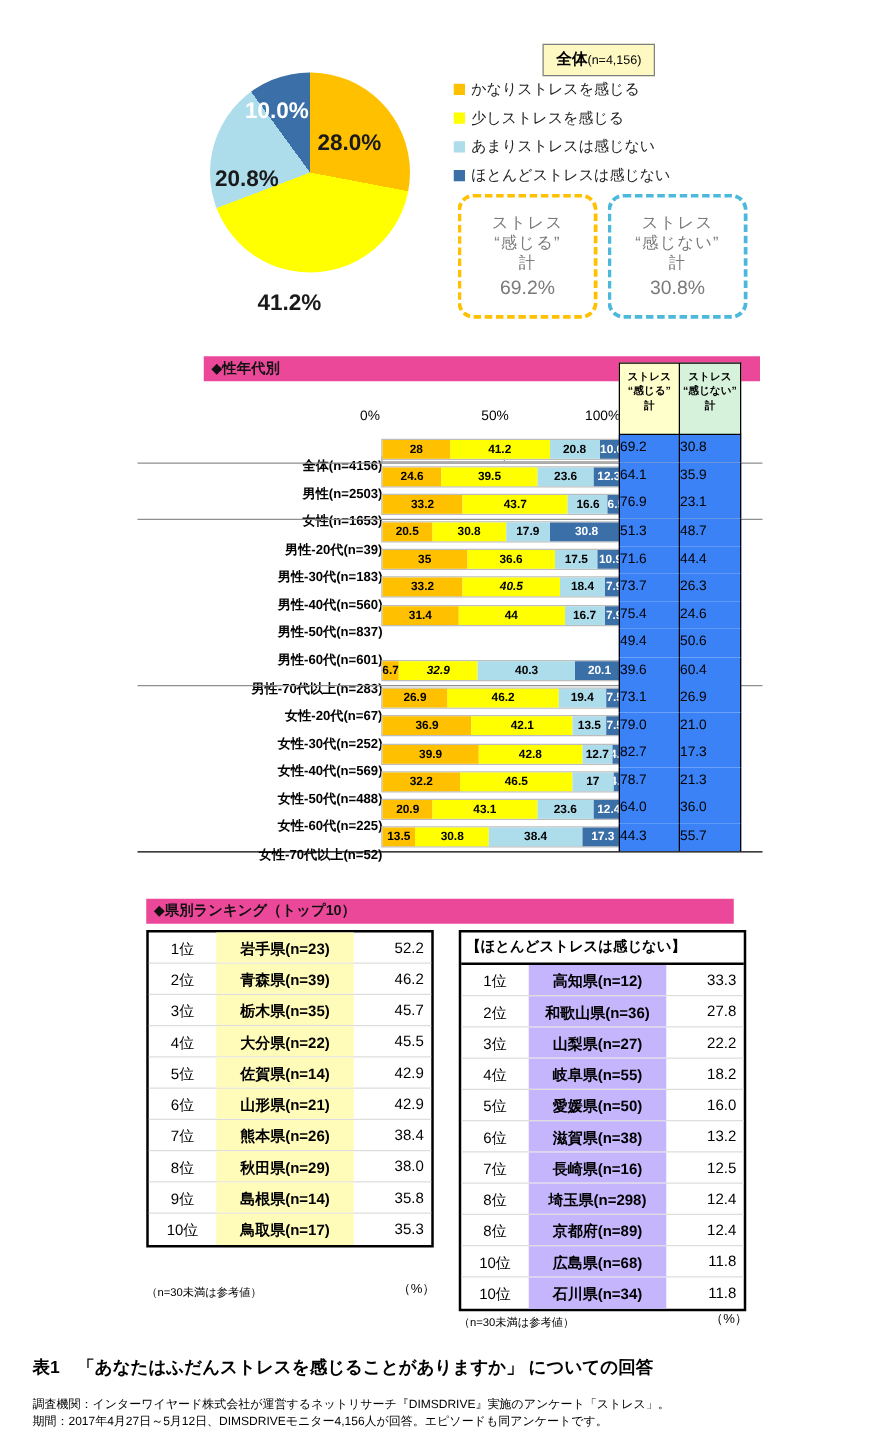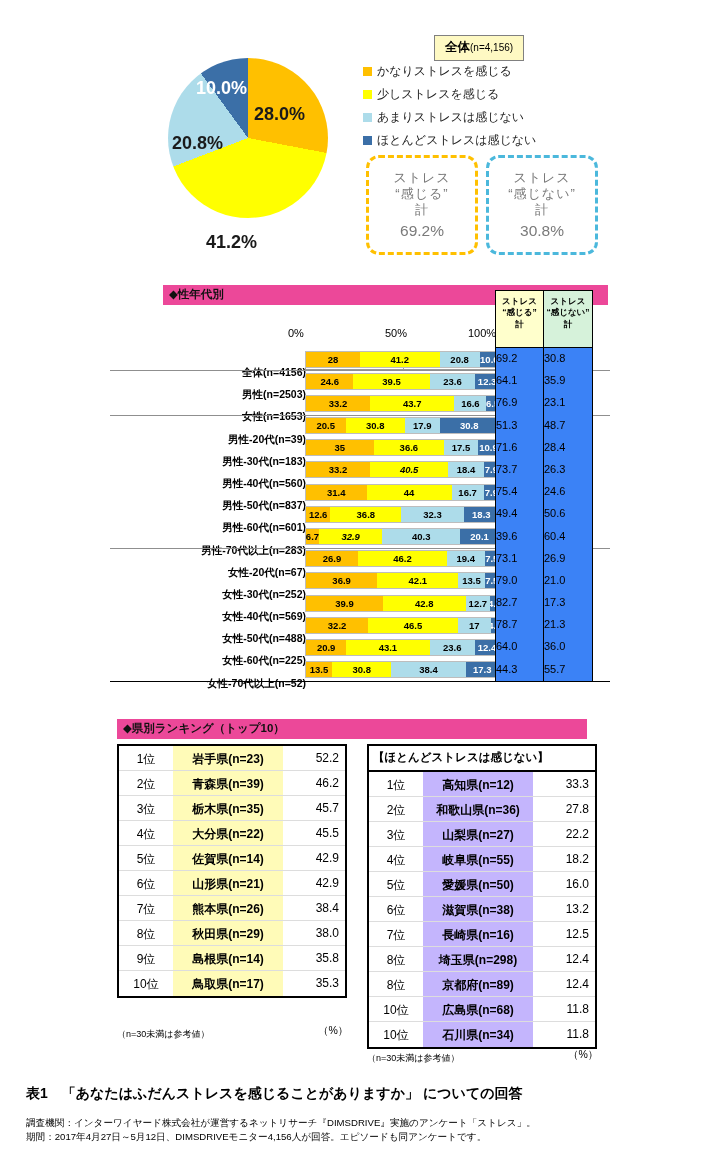--- a/index.html
+++ b/index.html
@@ -275,21 +275,21 @@
       </div>
       <div class="brow">
         <div class="rlbl">男性-30代(n=183)</div>
         <div class="bar">
           <div class="seg s0" style="width: 35%;">35</div>
           <div class="seg s1" style="width: 36.6%;">36.6</div>
           <div class="seg s2" style="width: 17.5%;">17.5</div>
           <div class="seg s3" style="width: 10.9%;">10.9</div>
         </div>
         <div class="sumcell c1">71.6</div>
-        <div class="sumcell c2">28.4</div>
+        <div class="sumcell c2">44.4</div>
       </div>
       <div class="brow">
         <div class="rlbl">男性-40代(n=560)</div>
         <div class="bar">
           <div class="seg s0" style="width: 33.2%;">33.2</div>
           <div class="seg s1" style="width: 40.5%; font-style: italic;">40.5</div>
           <div class="seg s2" style="width: 18.4%;">18.4</div>
           <div class="seg s3" style="width: 7.9%;">7.9</div>
         </div>
         <div class="sumcell c1">73.7</div>
@@ -301,26 +301,20 @@
           <div class="seg s0" style="width: 31.4%;">31.4</div>
           <div class="seg s1" style="width: 44%;">44</div>
           <div class="seg s2" style="width: 16.7%;">16.7</div>
           <div class="seg s3" style="width: 7.9%;">7.9</div>
         </div>
         <div class="sumcell c1">75.4</div>
         <div class="sumcell c2">24.6</div>
       </div>
       <div class="brow">
         <div class="rlbl">男性-60代(n=601)</div>
-        <div class="bar">
-          <div class="seg s0" style="width: 12.6%;">12.6</div>
-          <div class="seg s1" style="width: 36.8%;">36.8</div>
-          <div class="seg s2" style="width: 32.3%;">32.3</div>
-          <div class="seg s3" style="width: 18.3%;">18.3</div>
-        </div>
         <div class="sumcell c1">49.4</div>
         <div class="sumcell c2">50.6</div>
       </div>
       <div class="brow">
         <div class="rlbl">男性-70代以上(n=283)</div>
         <div class="bar">
           <div class="seg s0" style="width: 6.7%;">6.7</div>
           <div class="seg s1" style="width: 32.9%; font-style: italic;">32.9</div>
           <div class="seg s2" style="width: 40.3%;">40.3</div>
           <div class="seg s3" style="width: 20.1%;">20.1</div>

